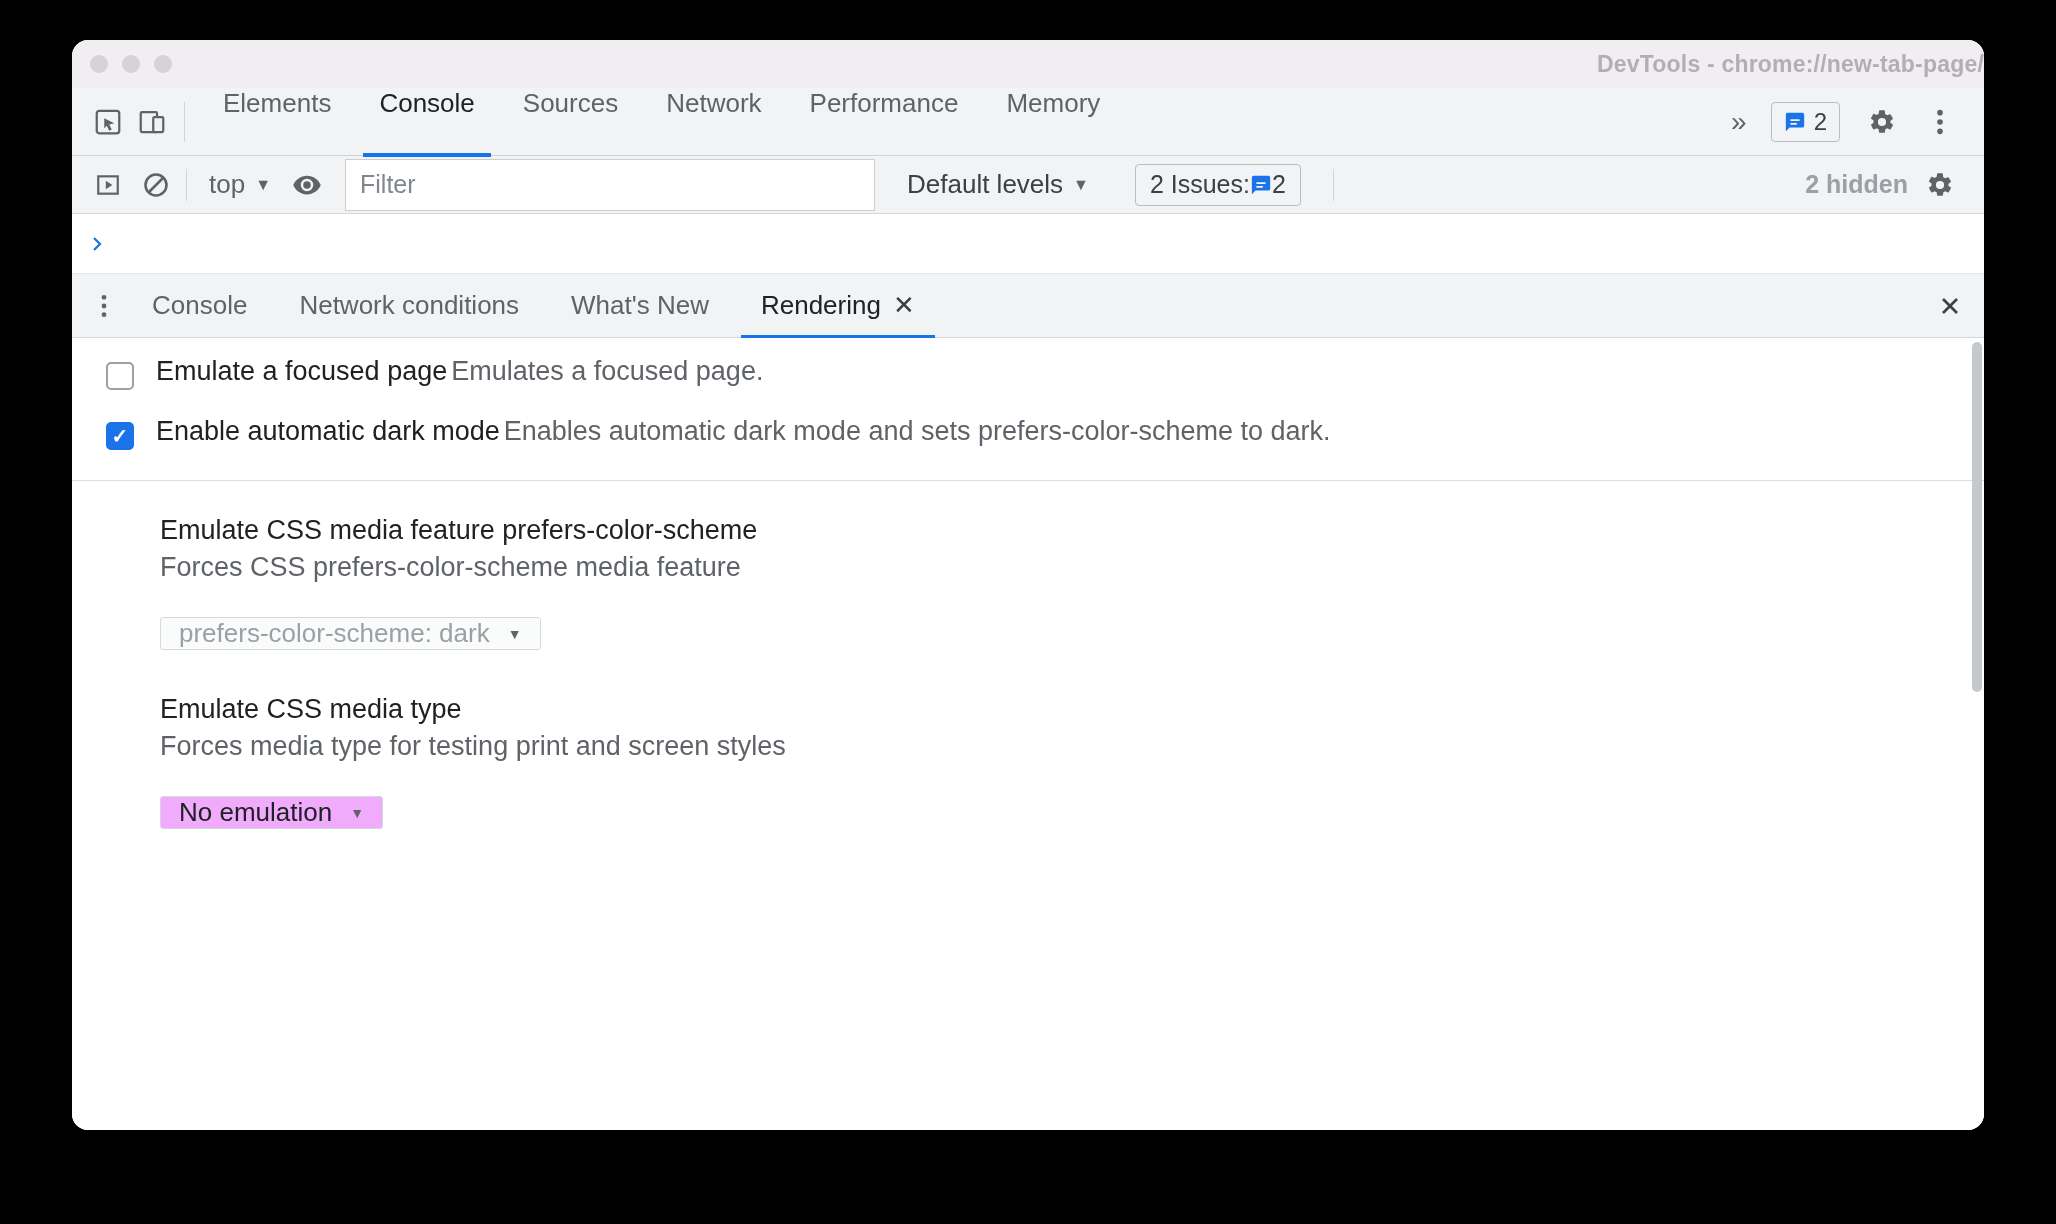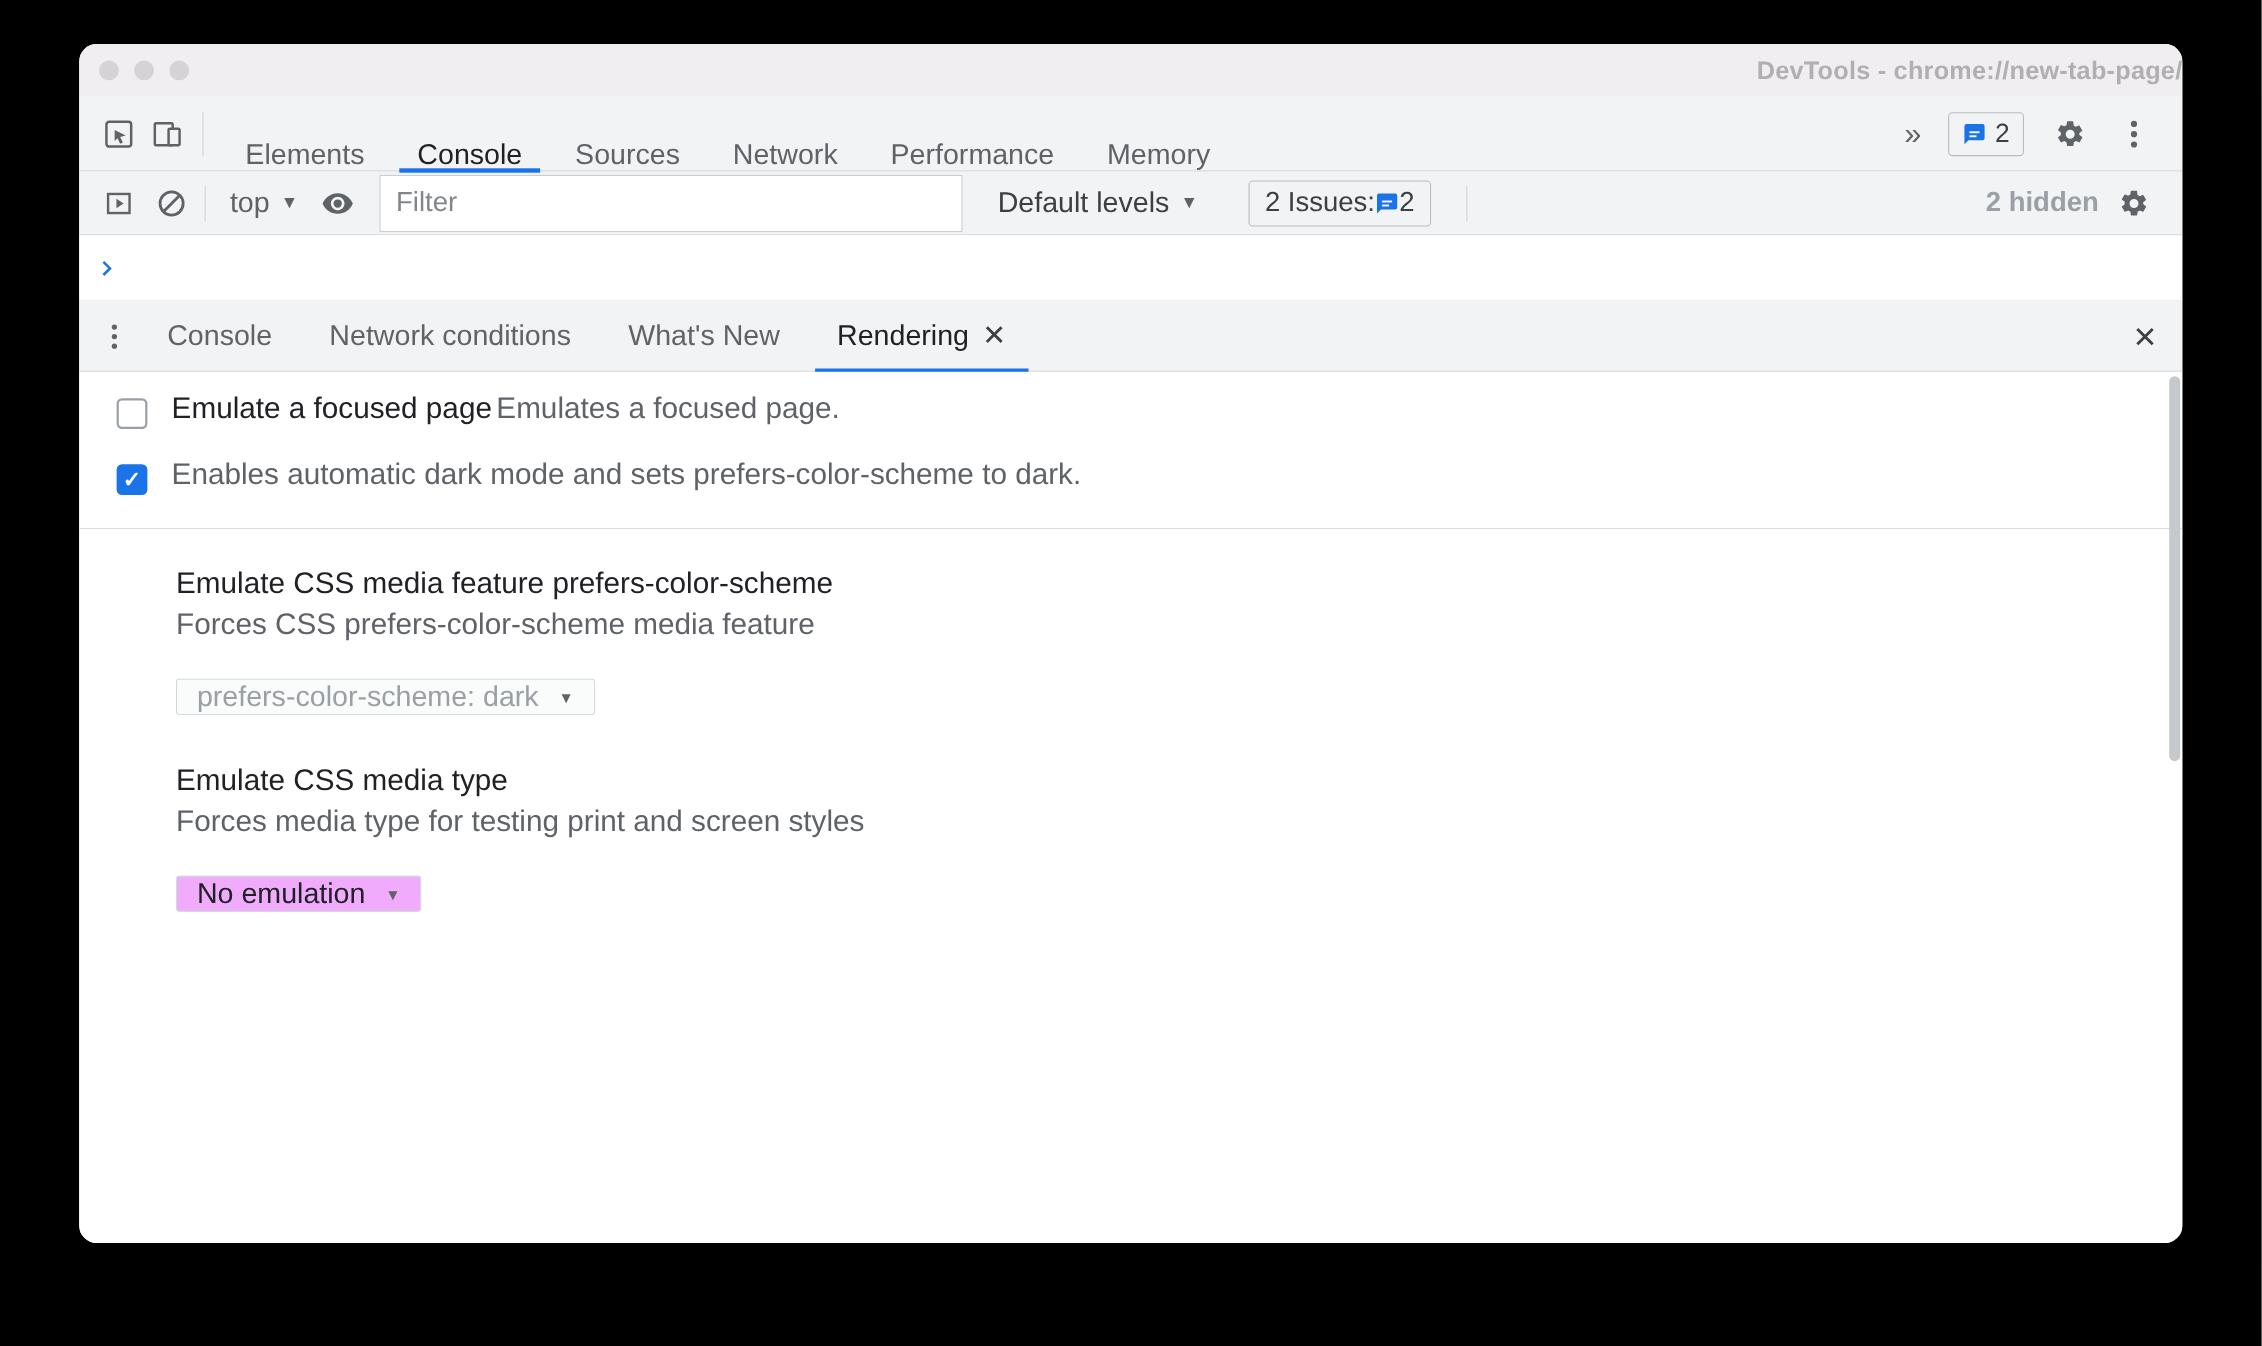--- a/index.html
+++ b/index.html
@@ -62,21 +62,21 @@
     color: #5f6368;
     cursor: pointer;
   }
   .vsep {
     width: 1px; height: 40px; background: #d1d4d7;
     margin: 0 14px 0 10px;
   }
   .tab {
     padding: 0 24px;
     height: 68px;
-    display: flex; align-items: flex-end;
+    display: flex; align-items: flex-start;
     font-size: 26px;
     color: #5f6368;
     cursor: pointer;
     position: relative;
   }
   .tab.active {
     color: #202124;
     font-weight: 500;
   }
   .tab.active::after {
@@ -392,20 +392,21 @@
       <div class="cbox"></div>
       <div class="opt-texts">
         <div class="opt-title">Emulate a focused page</div>
         <div class="opt-desc">Emulates a focused page.</div>
       </div>
     </div>
 
     <div class="option-row divider">
       <div class="cbox checked"></div>
       <div class="opt-texts">
+        <div class="opt-title">Enable automatic dark mode</div>
         <div class="opt-desc">Enables automatic dark mode and sets prefers-color-scheme to dark.</div>
       </div>
     </div>
 
     <div class="section">
       <div class="sec-title">Emulate CSS media feature prefers-color-scheme</div>
       <div class="sec-desc">Forces CSS prefers-color-scheme media feature</div>
     </div>
     <div class="select-box">
       <span>prefers-color-scheme: dark</span>

